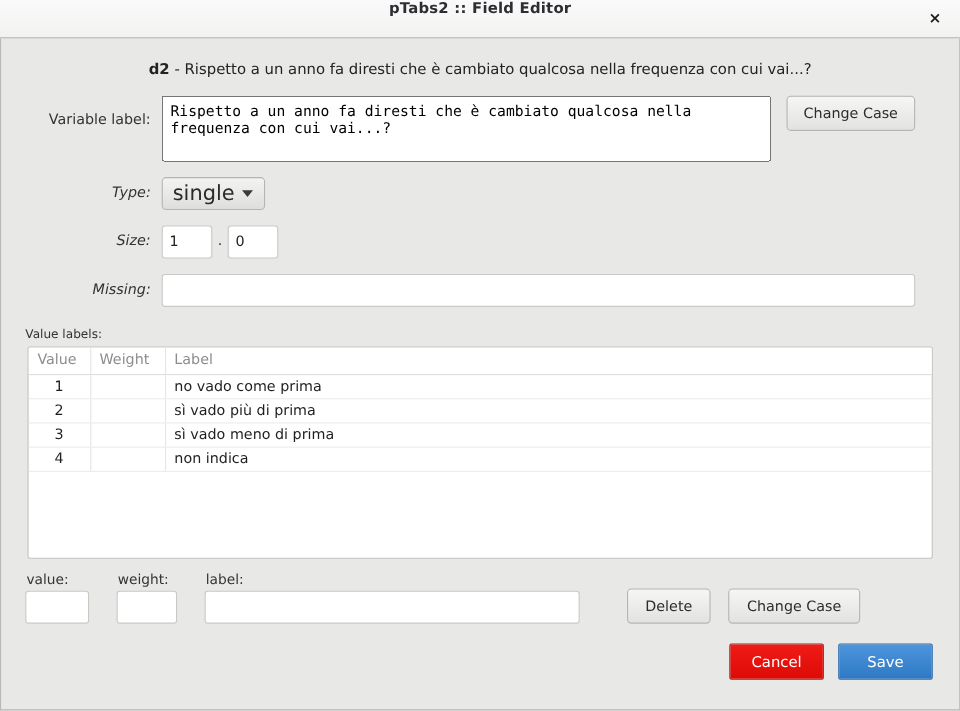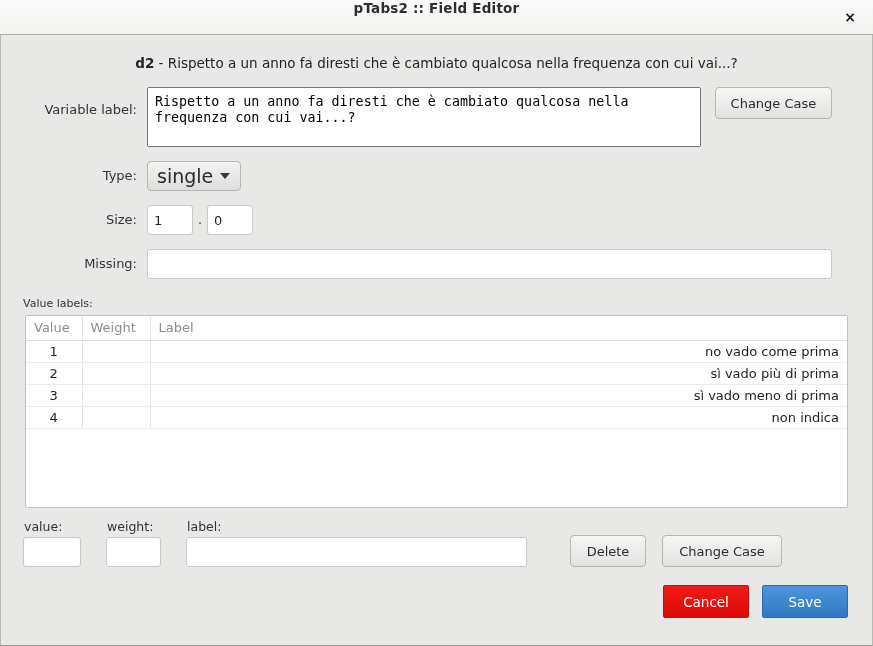--- a/index.html
+++ b/index.html
@@ -95,20 +95,21 @@
     padding-right: 10px;
     font-size: 13px;
     color: #333;
     line-height: 20px;
   }
   .form-label.tall {
     line-height: 46px;
   }
   .form-label.mid {
     line-height: 30px;
+    font-style: italic;
   }
 
   
   input.txt {
     font-family: "DejaVu Sans", sans-serif;
     font-size: 13px;
     color: #222;
     background: #ffffff;
     border: 1px solid #c9c9c7;
     border-radius: 3px;
@@ -231,21 +232,21 @@
   table.vl td {
     padding: 3px 8px;
     border-bottom: 1px solid #ececea;
     border-right: 1px solid #e4e4e2;
     color: #1f1f1f;
     height: 22px;
     box-sizing: border-box;
     overflow: hidden;
     white-space: nowrap;
   }
-  table.vl td.col-label { border-right: none; text-align: right; }
+  table.vl td.col-label { border-right: none; }
   td.cell-value { text-align: center; }
   td.cell-weight { text-align: center; }
   .col-value { width: 56px; }
   .col-weight { width: 68px; }
 
   
   .editor-row {
     display: flex;
     align-items: flex-end;
     padding: 11px 24px 0 22px;

